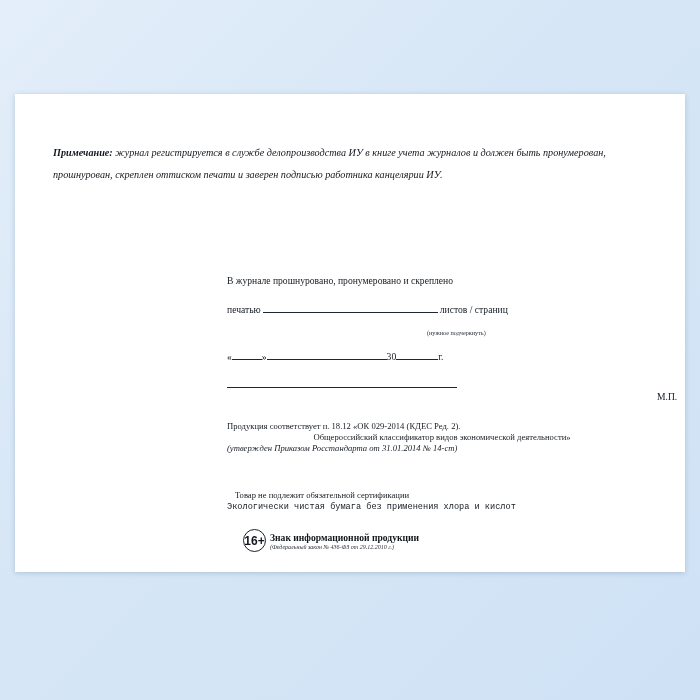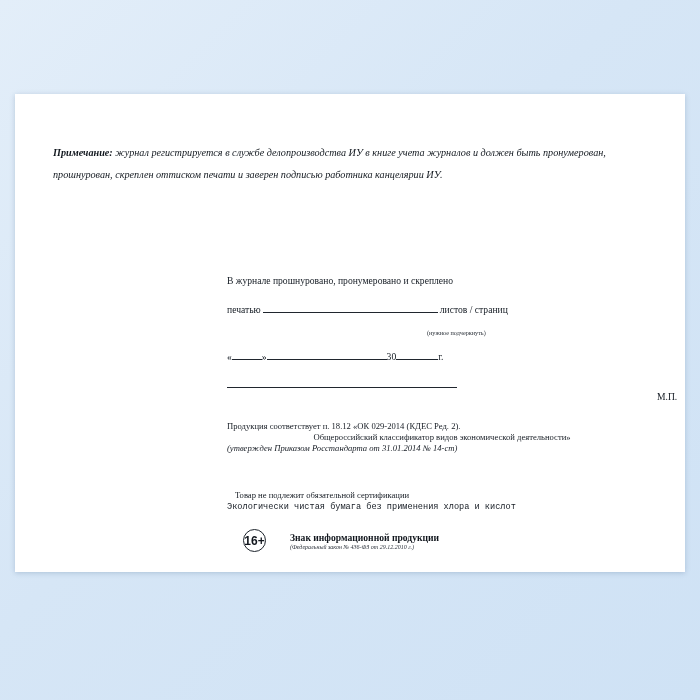--- a/index.html
+++ b/index.html
@@ -102,21 +102,21 @@
     display: flex;
     align-items: center;
     justify-content: center;
     font-size: 12px;
     font-weight: bold;
     font-family: "Liberation Sans", sans-serif;
     color: #11161d;
     background: #fff;
   }
   .badge-text {
-    margin-left: 24px;
+    margin-left: 4px;
   }
   .badge-text .t1 {
     font-size: 9.6px;
     font-weight: bold;
     color: #11161d;
   }
   .badge-text .t2 {
     font-size: 6px;
     font-style: italic;
     color: #2b313a;

